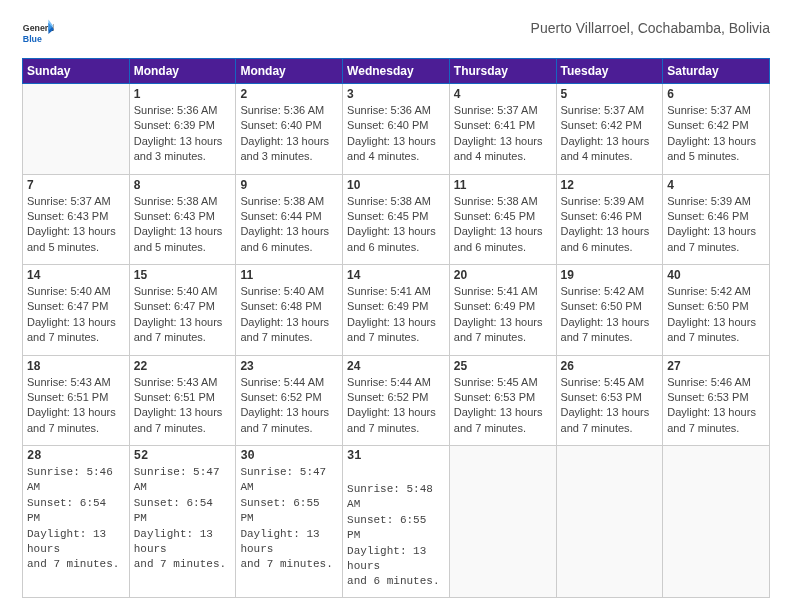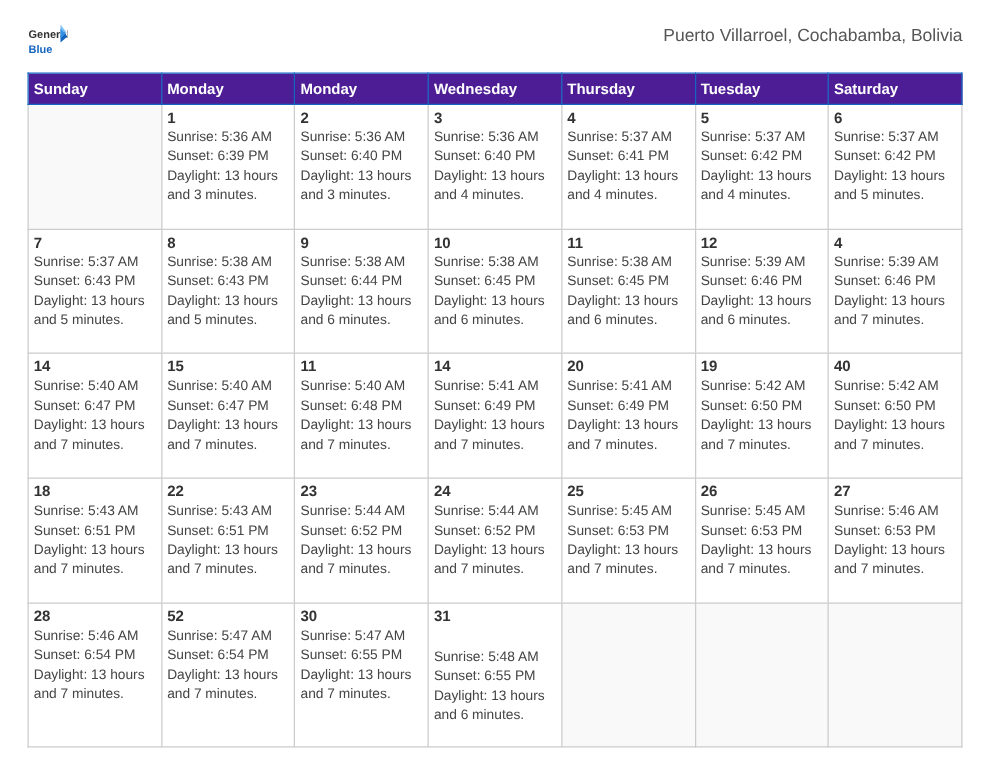--- a/index.html
+++ b/index.html
@@ -80,20 +80,21 @@
     .day-info {
       font-size: 11px;
       color: #444;
       line-height: 1.4;
     }
     .empty-cell {
       background: #f9f9f9;
     }
     tr:last-child td {
       height: 78px;
+      font-family: Liberation Mono, monospace;
     }
   </style>
 </head>
 <body>
 
 <div class="page">
   <div class="header">
     <div class="logo">
       <svg class="logo-icon" viewBox="0 0 40 40">
   <text x="1" y="16" font-size="11" font-weight="bold" fill="#333" font-family="Arial">General</text>

